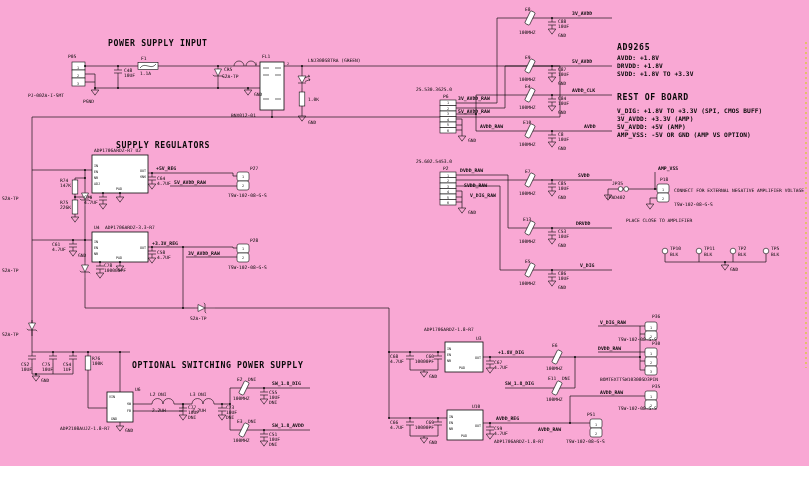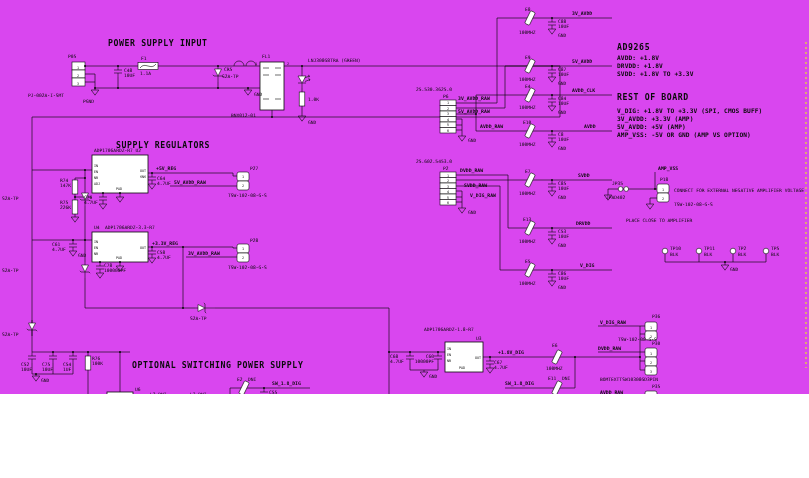--- a/index.html
+++ b/index.html
@@ -1,16 +1,16 @@
 <!DOCTYPE html>
 <html><head>
 <meta charset="utf-8">
 <style>
   html,body{margin:0;padding:0;background:#fff}
-  #page{position:relative;width:809px;height:394px;background:#d946ef;overflow:hidden}
+  #page{position:relative;width:809px;height:466px;background:#f9a8d4;overflow:hidden}
   svg{position:absolute;left:0;top:0}
   text.lb{fill:#0a0a0a;font-family:"DejaVu Sans Mono",monospace;white-space:pre}
   .t{font-size:8.2px;font-weight:bold;letter-spacing:.6px}
   .h{font-size:6.2px;font-weight:bold;letter-spacing:.1px}
   .s{font-size:4.6px}
   .n{font-size:4.8px;font-weight:bold}
   .p{font-size:3.4px}
   .wire{fill:none;stroke:#0a0a0a;stroke-width:.65}
   .symo{fill:none;stroke:#0a0a0a;stroke-width:.6}
   .sym{fill:#ffffff;stroke:#0a0a0a;stroke-width:.6}

